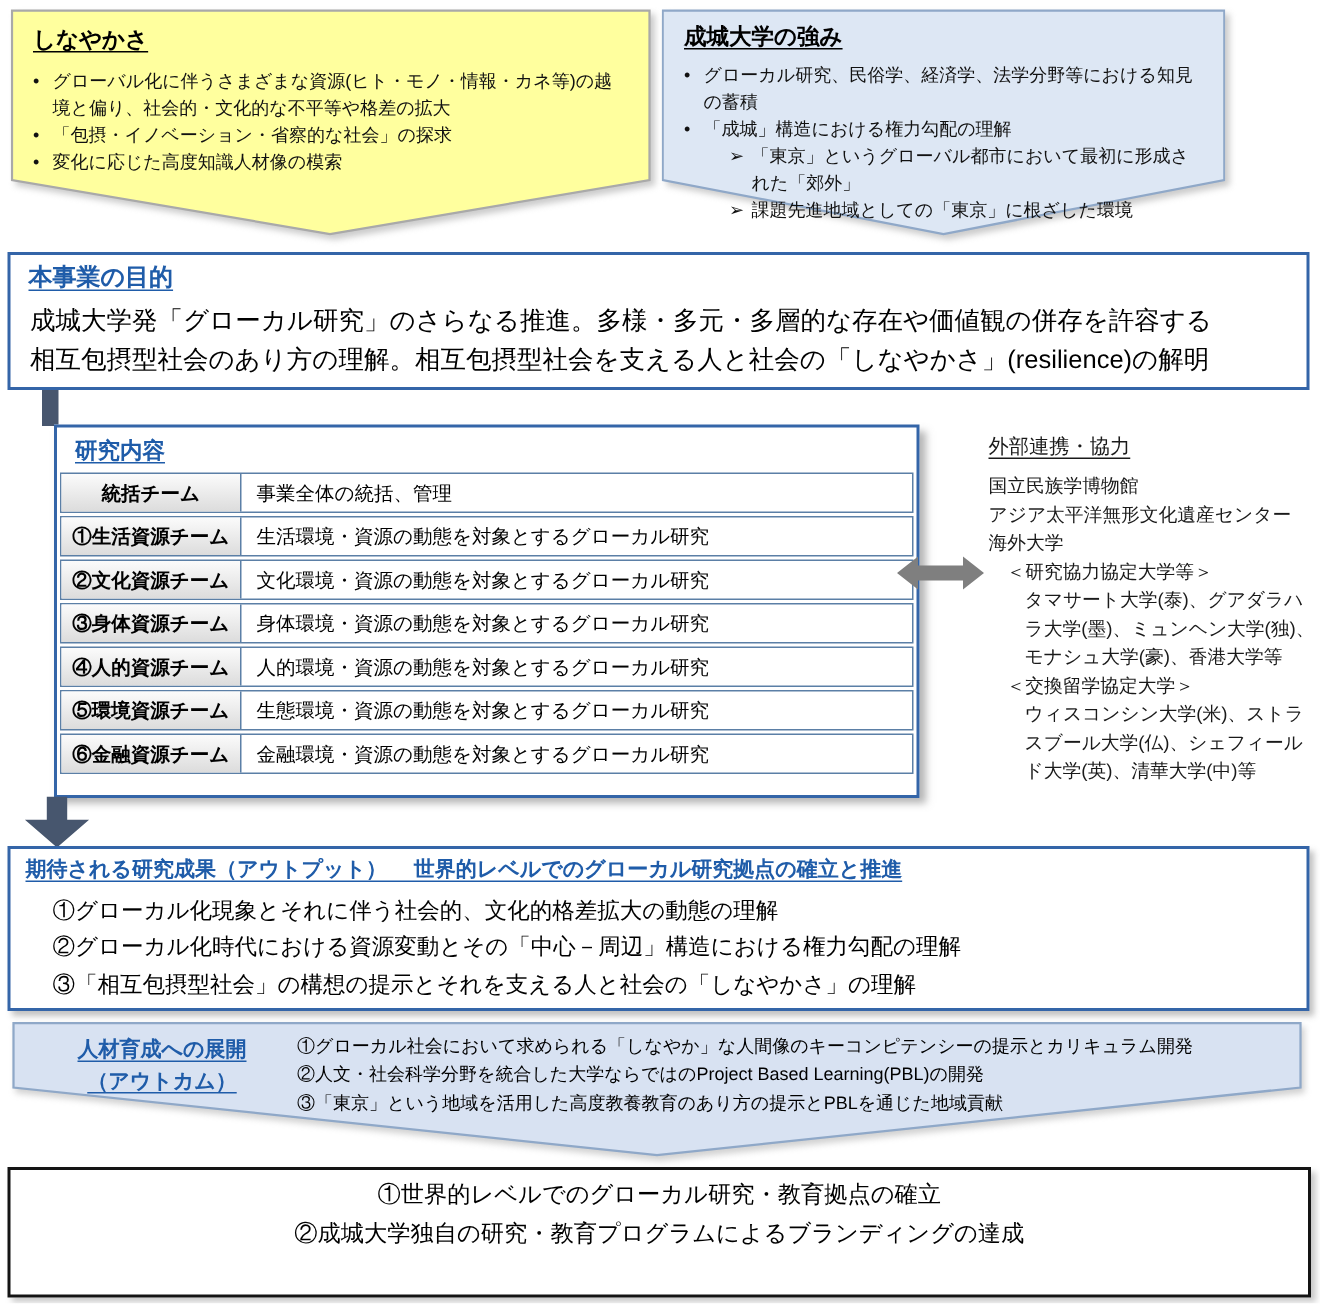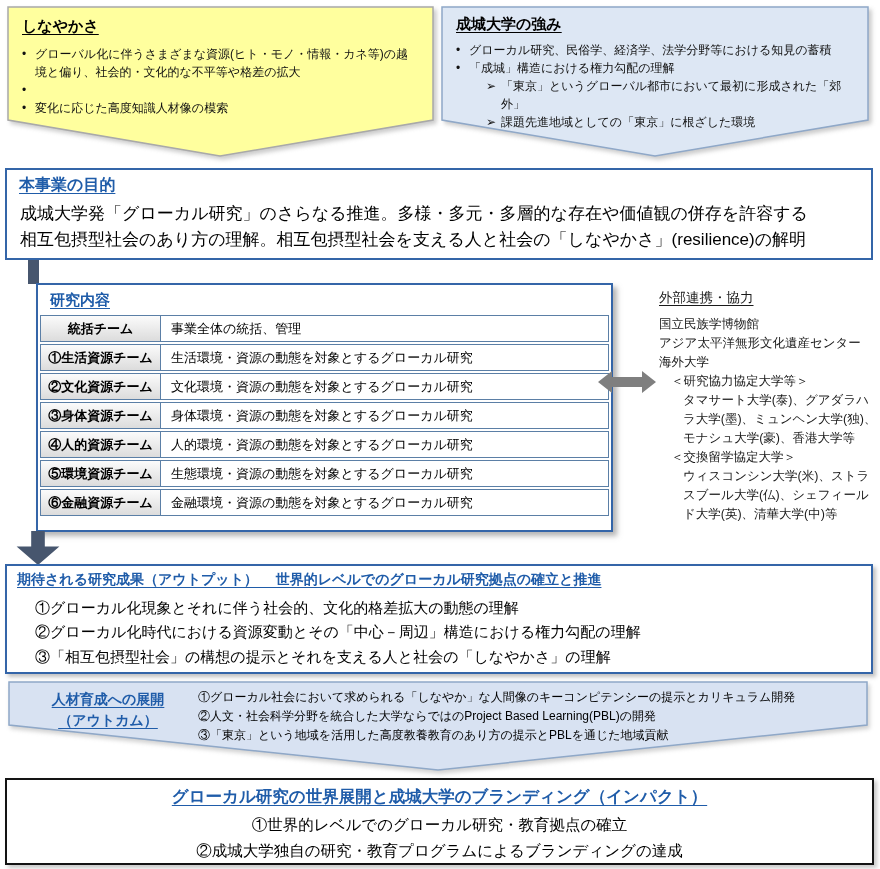--- a/index.html
+++ b/index.html
@@ -71,30 +71,31 @@
     </svg>
     <div class="pent-content">
       <div class="box-title u">しなやかさ</div>
       <div class="bullets">
         <div class="bullet">
             <span class="dot">•</span>
             <span>グローバル化に伴うさまざまな資源(ヒト・モノ・情報・カネ等)の越境と偏り、社会的・文化的な不平等や格差の拡大</span>
           </div>
         <div class="bullet">
             <span class="dot">•</span>
+            <span>「包摂・イノベーション・省察的な社会」の探求</span>
           </div>
         <div class="bullet">
             <span class="dot">•</span>
             <span>変化に応じた高度知識人材像の模索</span>
           </div>
       </div>
     </div>
   </section>
 
-  <section class="pent" style="left:441px; top:6px; width:428px; height:152px;">
+  <section class="pent" style="left:441px; top:6px; width:376px; height:152px;">
     <svg viewBox="0 0 428 152" preserveAspectRatio="none">
       <polygon points="1,1 427,1 427,114 214,150 1,114" fill="#DDE7F4" stroke="#8FA8C8" stroke-width="1.5"></polygon>
     </svg>
     <div class="pent-content" style="padding-top:9px;">
       <div class="box-title u">成城大学の強み</div>
       <div class="bullets" style="margin-top:7px;">
         <div class="bullet">
             <span class="dot">•</span>
             <span>グローカル研究、民俗学、経済学、法学分野等における知見の蓄積</span>
           </div>
@@ -195,20 +196,19 @@
       <div class="u">（アウトカム）</div>
     </div>
     <div class="outcome-items">
       <div>①グローカル社会において求められる「しなやか」な人間像のキーコンピテンシーの提示とカリキュラム開発</div>
       <div>②人文・社会科学分野を統合した大学ならではのProject Based Learning(PBL)の開発</div>
       <div>③「東京」という地域を活用した高度教養教育のあり方の提示とPBLを通じた地域貢献</div>
     </div>
   </section>
 
   <section class="abs impact-box">
-    <div class="impact-title u">グローカル研究の世界展開と成城大学のブランディング（インパクト）</div>
     <div class="impact-items">
       <div>①世界的レベルでのグローカル研究・教育拠点の確立</div>
       <div>②成城大学独自の研究・教育プログラムによるブランディングの達成</div>
     </div>
   </section>
 
 </div>
 
 </body></html>

